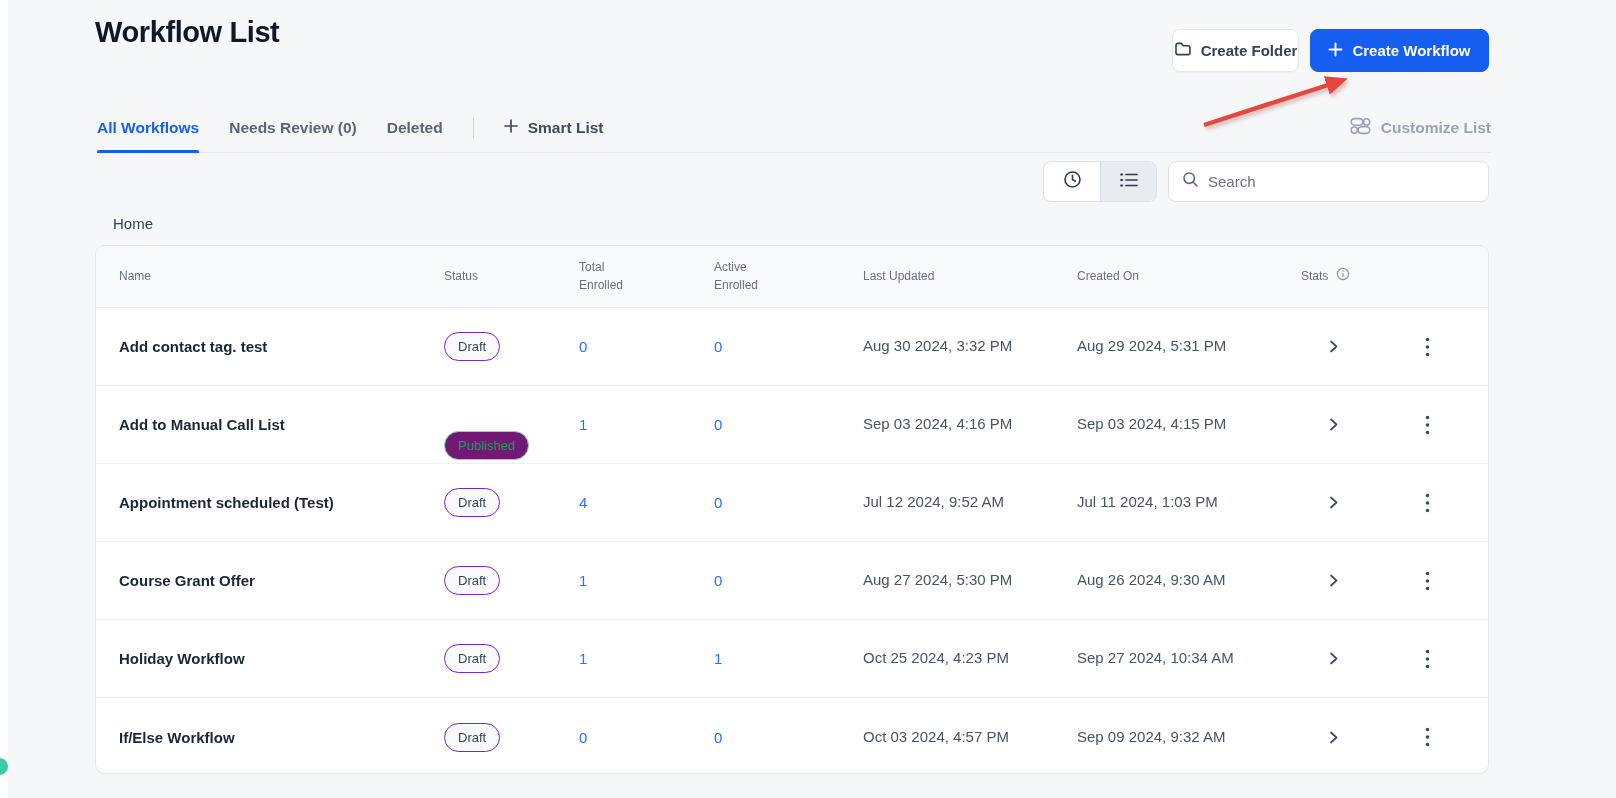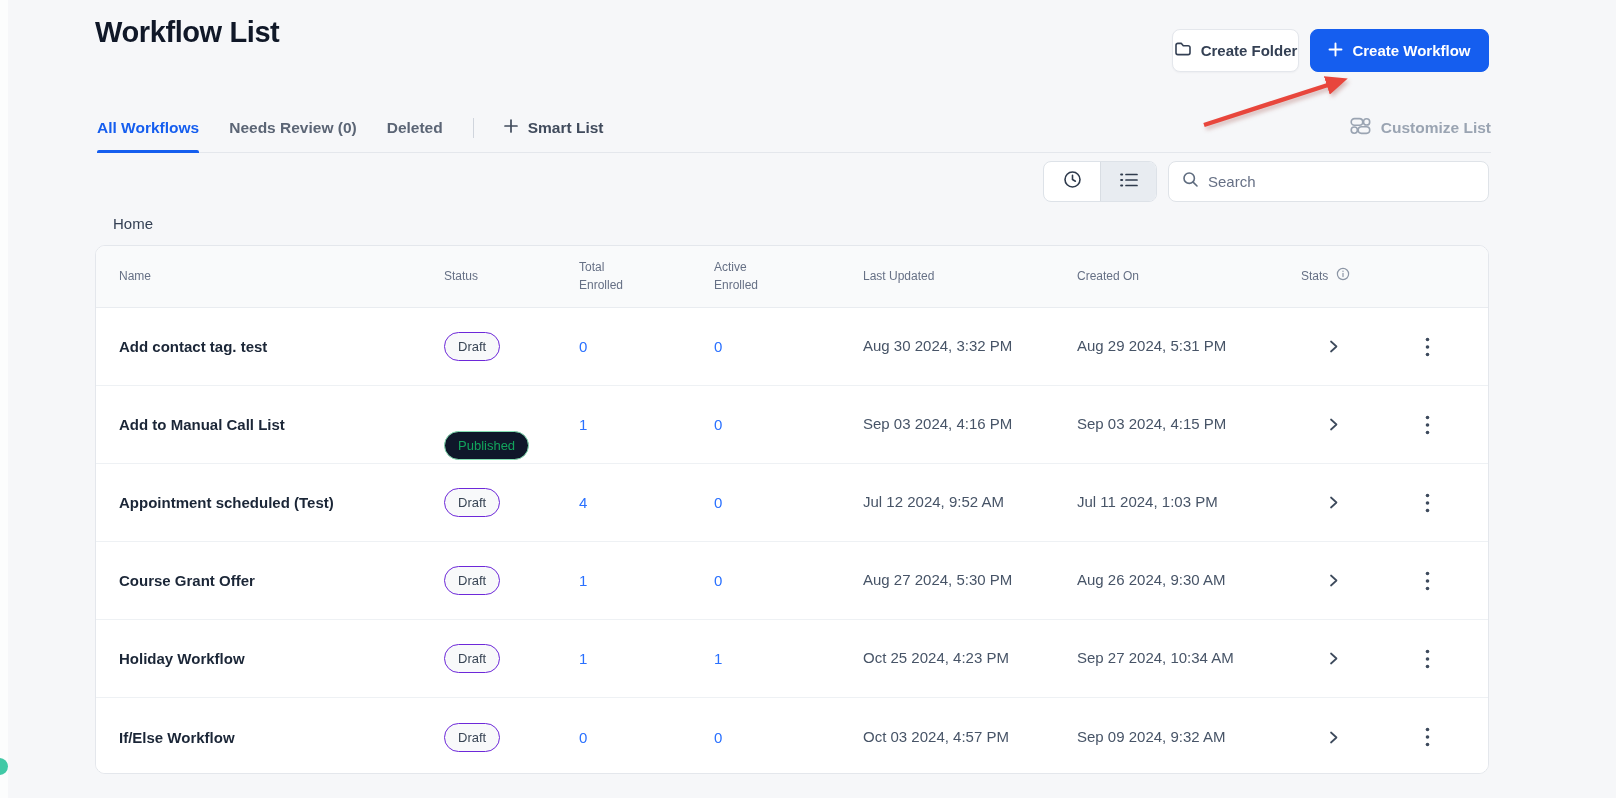--- a/index.html
+++ b/index.html
@@ -107,21 +107,21 @@
   .num{ color:#2970ff; font-weight:500; cursor:pointer; }
   .datecell{ color:#475467; line-height:1.5; }
   .dw-lu{ display:inline-block; max-width:150px; }
   .dw-co{ display:inline-block; max-width:159px; }
   .badge{
     display:inline-block; padding:6px 13px; border-radius:999px;
     font-size:13px; font-weight:500; color:#394555;
     background:#f8f9fa; border:1px solid #6d28d9;
   }
   .badge[data-status="Published"]{
-    background:#0f172a; border-color:#83dfb2; color:#12a45c;margin-top:41px;
+    background:#701a75; border-color:#83dfb2; color:#12a45c;margin-top:41px;
   }
   .stats-cell{ display:flex; justify-content:center; }
   .actions-cell{ display:flex; justify-content:center; }
   .iconbtn{ display:flex; align-items:center; justify-content:center;
             width:30px; height:30px; cursor:pointer; }
 
   .chat-bubble-edge{
     position:absolute; left:-9px; top:758px; width:17px; height:17px;
     border-radius:50%; background:#41c9a6;
   }

